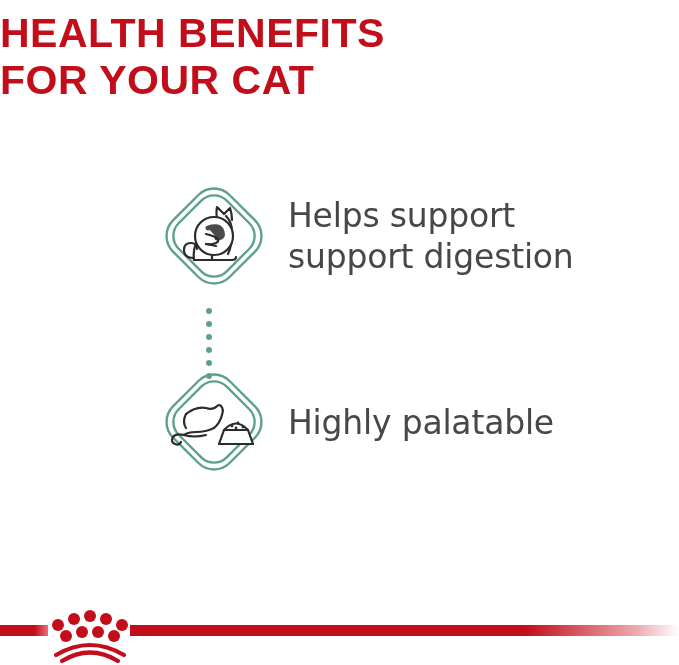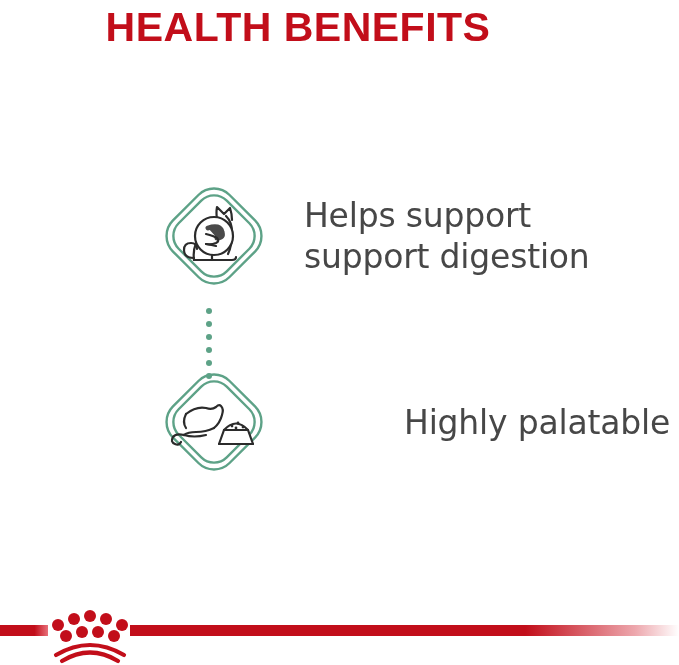--- a/index.html
+++ b/index.html
@@ -12,24 +12,23 @@
     height: 665px;
     position: relative;
     overflow: hidden;
     font-family: "DejaVu Sans", "Liberation Sans", sans-serif;
     -webkit-font-smoothing: antialiased;
   }
 
   
   .title-block {
     position: absolute;
-    top: 4px;
+    top: 10px;
     left: 0;
     width: 596px;
-    text-align: center;
   }
   .title-line {
     color: #C20E1A;
     font-family: "Liberation Sans", "DejaVu Sans", sans-serif;
     font-weight: bold;
     font-size: 41px;
     line-height: 47px;
     letter-spacing: 0.5px;
     white-space: nowrap;
   }
@@ -42,32 +41,32 @@
     width: 679px;
   }
   .benefit-row {
     position: absolute;
     display: flex;
     align-items: center;
     left: 150px;
     width: 520px;
   }
   .benefit-row.row-0 { top: 12px; }
-  .benefit-row.row-1 { top: 198px; justify-content: space-between; }
+  .benefit-row.row-1 { top: 198px; }
 
   .badge {
     position: relative;
     width: 128px;
     height: 128px;
     flex: 0 0 128px;
   }
   .badge svg { display: block; }
 
   .benefit-text {
-    margin-left: 26px;
+    margin-left: 10px;
     color: #474747;
     font-family: "DejaVu Sans", "Liberation Sans", sans-serif;
     font-weight: normal;
     font-size: 33px;
     line-height: 41px;
     letter-spacing: -0.2px;
   }
 
   
   .connector {
@@ -115,20 +114,21 @@
     top: 0px;
     width: 80px;
     height: 62px;
   }
 </style>
 </head>
 <body>
 
 <div class="title-block">
   <div class="title-line">HEALTH BENEFITS</div>
+  <div class="title-line">FOR YOUR CAT</div>
 </div>
 
 <div class="benefits">
 
   <div class="connector">
     <i></i>
       <i></i>
       <i></i>
       <i></i>
       <i></i>

